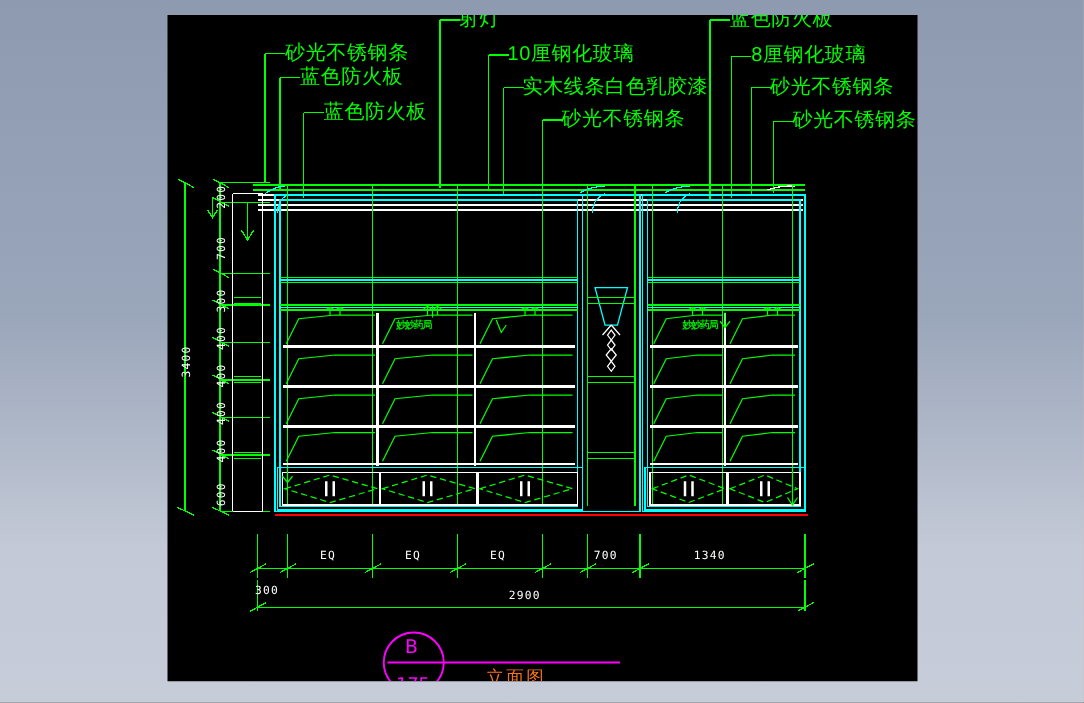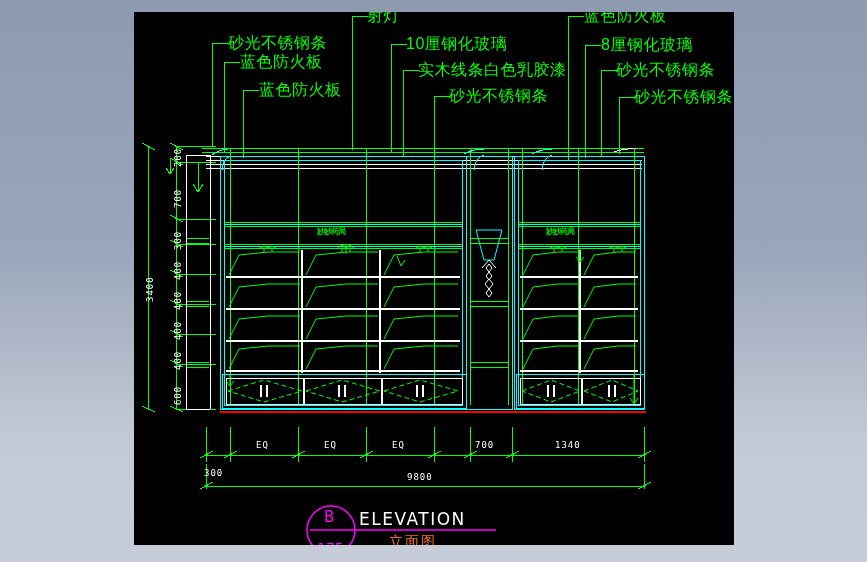--- a/index.html
+++ b/index.html
@@ -22,20 +22,21 @@
     position:absolute;color:#ffffff;font-size:9px;line-height:9px;
     white-space:nowrap;font-family:"DejaVu Sans Mono","Liberation Mono",monospace;
     letter-spacing:1px;
   }
   .dimv{transform-origin:0 0;transform:rotate(-90deg);}
   svg{position:absolute;left:0;top:0;}
   .signtxt{
     position:absolute;color:#00e000;font-size:8px;line-height:8px;
     font-weight:bold;white-space:nowrap;letter-spacing:-1px;
     font-family:Liberation Mono, monospace;
+    margin-top:29px;
   }
   .ttl-en{
     position:absolute;color:#ffffff;font-size:17px;letter-spacing:1.5px;
     font-family:"DejaVu Sans","Liberation Sans",sans-serif;white-space:nowrap;
   }
   .ttl-cn{
     position:absolute;color:#f97316;font-size:14px;letter-spacing:2px;
     font-family:"DejaVu Sans","Liberation Sans",sans-serif;white-space:nowrap;
   }
   .ttl-b,.ttl-n{
@@ -353,25 +354,24 @@
     <div class="dim dimv" style="left:40px;top:328px;">400</div>
     <div class="dim dimv" style="left:40px;top:358px;">400</div>
     <div class="dim dimv" style="left:40px;top:393px;">600</div>
 
     <div class="dim" style="left:122px;top:429px;">EQ</div>
     <div class="dim" style="left:190px;top:429px;">EQ</div>
     <div class="dim" style="left:258px;top:429px;">EQ</div>
     <div class="dim" style="left:341px;top:429px;">700</div>
     <div class="dim" style="left:421px;top:429px;">1340</div>
     <div class="dim" style="left:70px;top:457px;">300</div>
-    <div class="dim" style="left:273px;top:461px;">9800</div>
+    <div class="dim" style="left:273px;top:461px;">2900</div>
 
     <svg width="600" height="533">
       <circle cx="197" cy="518" r="24" stroke="#ff00ff" stroke-width="1.5" fill="none"></circle>
       <line x1="176" y1="518" x2="362" y2="518" stroke="#ff00ff" stroke-width="1.5"></line>
     </svg>
     <div class="ttl-b" style="left:190px;top:496px;">B</div>
     <div class="ttl-n" style="left:183px;top:528px;">175</div>
-    <div class="ttl-en" style="left:225px;top:497px;">ELEVATION</div>
     <div class="ttl-cn" style="left:255px;top:521px;">立面图</div>
 
   </div>
 </div>
 
 </body></html>

